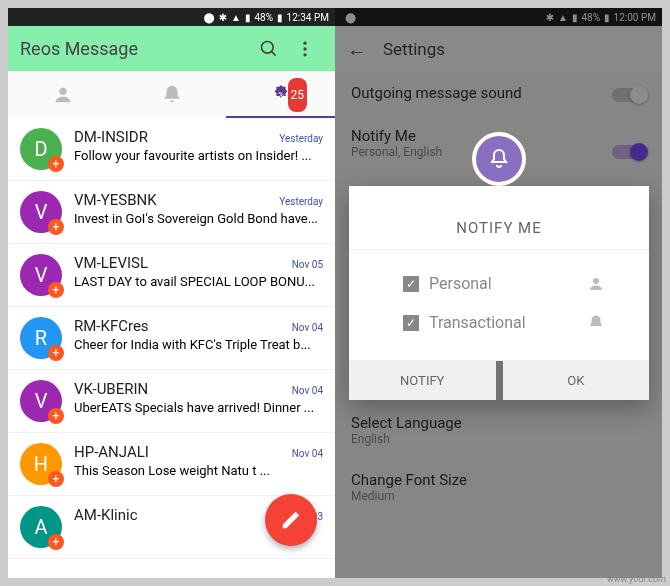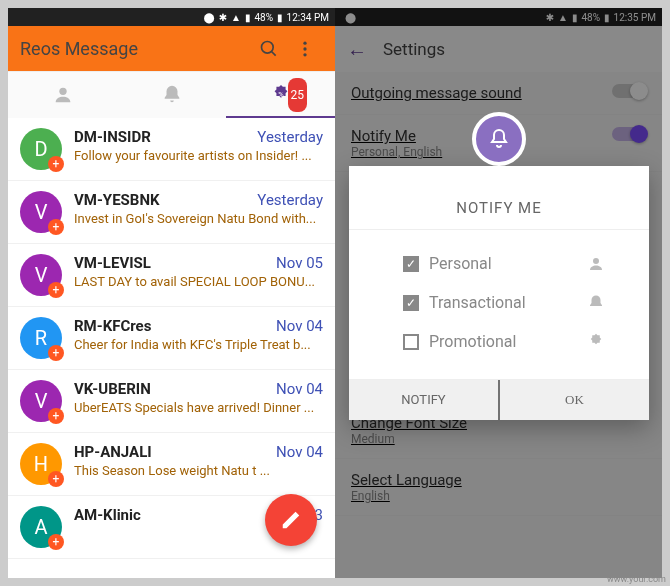--- a/index.html
+++ b/index.html
@@ -4,69 +4,69 @@
 <style>
 * { box-sizing: border-box; margin: 0; padding: 0; font-family: Roboto, Arial, sans-serif; }
 body { background: #999; width: 670px; height: 586px; position: relative; }
 .container { display: flex; gap: 0; padding: 8px; background: #ccc; width: 670px; height: 586px; }
 .phone { width: 327px; height: 570px; background: #fff; position: relative; overflow: hidden; }
 
 .statusbar { height: 18px; background: #212121; color: #fff; display: flex; justify-content: flex-end; align-items: center; padding: 0 6px; font-size: 10px; gap: 4px; }
 .statusbar .sb-left { margin-right: auto; padding-left: 4px; }
 
 
-.header-l { height: 46px; display: flex; align-items: center; padding: 0 12px; background: #f97316; border-bottom: 1px solid #eee; }
+.header-l { height: 46px; display: flex; align-items: center; padding: 0 12px; background: #86efac; border-bottom: 1px solid #eee; }
 .header-l .title { font-size: 18px; color: #444; font-weight: 400; flex: 1; }
 .header-l .icon-btn { width: 36px; height: 36px; display: flex; align-items: center; justify-content: center; color: #444; }
 
 .tabs { height: 46px; display: flex; background: #fafafa; }
 .tab { flex: 1; display: flex; align-items: center; justify-content: center; position: relative; color: #bbb; }
 .tab.active { color: #5e3a8f; }
 .tab.active::after { content: ''; position: absolute; bottom: 0; left: 0; right: 0; height: 2px; background: #5e3a8f; }
 .tab .badge { position: absolute; top: 6px; right: 28px; background: #e53935; color: #fff; border-radius: 8px; font-size: 12px; padding: 10px 3px; }
 
 .list { background: #fff; }
 .row { display: flex; padding: 10px 12px; border-bottom: 1px solid #f0f0f0; align-items: flex-start; gap: 12px; }
 .avatar { width: 42px; height: 42px; border-radius: 21px; display: flex; align-items: center; justify-content: center; color: #fff; font-size: 20px; font-weight: 400; position: relative; flex-shrink: 0; }
 .avatar .plus { position: absolute; bottom: -2px; right: -2px; width: 16px; height: 16px; background: #ff5722; border-radius: 8px; display: flex; align-items: center; justify-content: center; font-size: 12px; color: #fff; }
 .row-body { flex: 1; min-width: 0; }
 .row-top { display: flex; justify-content: space-between; align-items: baseline; }
-.row-name { font-weight: 700; font-size: 15px; color: #222; }
-.row-date { font-size: 15px; color: #3f51b5; }
-.row-snip { font-size: 13px; color: #a16207; white-space: nowrap; overflow: hidden; text-overflow: ellipsis; margin-top: 2px; }
+.row-name { font-weight: 400; font-size: 15px; color: #222; }
+.row-date { font-size: 10px; color: #3f51b5; }
+.row-snip { font-size: 13px; color: #000000; white-space: nowrap; overflow: hidden; text-overflow: ellipsis; margin-top: 2px; }
 
 .fab { position: absolute; bottom: 32px; right: 18px; width: 52px; height: 52px; border-radius: 26px; background: #f44336; display: flex; align-items: center; justify-content: center; color: #fff; box-shadow: 0 3px 6px rgba(0,0,0,0.3); }
 
 
 .phone-r { background: #f5f5f5; }
 .header-r { height: 46px; display: flex; align-items: center; padding: 0 12px; background: #fafafa; gap: 16px; }
 .header-r .back { color: #5e3a8f; font-size: 20px; }
 .header-r .title { font-size: 17px; color: #444; }
 
-.setting-row { padding: 12px 16px; border-bottom: 1px solid #eee; display: flex; align-items: flex-start; text-decoration: underline; }
+.setting-row { padding: 12px 16px; border-bottom: 1px solid #eee; display: flex; align-items: flex-end; }
 .setting-row .label { font-size: 15px; color: #333; }
 .setting-row .sub { font-size: 12px; color: #888; }
 .setting-row .left { flex: 1; }
 .toggle { width: 34px; height: 14px; background: #ccc; border-radius: 7px; position: relative; }
 .toggle .knob { width: 18px; height: 18px; background: #fff; border-radius: 9px; position: absolute; top: -2px; right: -2px; box-shadow: 0 1px 3px rgba(0,0,0,0.3); }
 .toggle.on { background: #c5b3e8; }
 .toggle.on .knob { background: #7c4dff; }
 
 .overlay { position: absolute; inset: 0; background: rgba(0,0,0,0.45); display: flex; align-items: center; justify-content: center; }
 .dialog { width: 300px; background: #fff; box-shadow: 0 8px 24px rgba(0,0,0,0.3); }
 .dialog-bell { width: 54px; height: 54px; border-radius: 27px; background: #8a6fc1; position: relative; margin: -27px auto 4px; display: flex; align-items: center; justify-content: center; color: #fff; font-size: 24px; border: 4px solid #fff; }
 .dialog-title { text-align: center; font-size: 15px; letter-spacing: 1px; color: #666; padding: 6px 0 12px; border-bottom: 1px solid #eee; }
 .dialog-body { padding: 14px 24px 18px; }
 .opt { display: flex; align-items: center; gap: 10px; padding: 10px 0 10px 30px; color: #888; font-size: 16px; }
 .chk { width: 16px; height: 16px; border: 2px solid #888; display: flex; align-items: center; justify-content: center; font-size: 12px; }
 .chk.on { background: #888; color: #fff; }
 .opt .opt-icon { margin-left: auto; color: #bbb; margin-right: 20px; }
 .dialog-btns { display: flex; border-top: 1px solid #eee; }
 .dialog-btns .btn { flex: 1; text-align: center; padding: 12px; font-size: 13px; color: #666; background: #f0f0f0; }
-.dialog-btns .btn + .btn { border-left: 2px solid #737373; font-family: Liberation Serif, serif; }
+.dialog-btns .btn + .btn { border-left: 7px solid #737373; }
 
 .watermark { position: absolute; bottom: 2px; right: 4px; font-size: 9px; color: #888; }
 svg { display: block; }
 </style>
 </head>
 <body>
 
 <div class="container">
 
 <div class="phone">
@@ -129,21 +129,21 @@
             <div class="row-snip">Follow your favourite artists on Insider! ...</div>
           </div>
         </div>
         <div class="row">
           <div class="avatar" style="background:#9c27b0">V<span class="plus">+</span></div>
           <div class="row-body">
             <div class="row-top">
               <span class="row-name">VM-YESBNK</span>
               <span class="row-date">Yesterday</span>
             </div>
-            <div class="row-snip">Invest in GoI's Sovereign Natu Bond with...</div>
+            <div class="row-snip">Invest in GoI's Sovereign Gold Bond have...</div>
           </div>
         </div>
         <div class="row">
           <div class="avatar" style="background:#9c27b0">V<span class="plus">+</span></div>
           <div class="row-body">
             <div class="row-top">
               <span class="row-name">VM-LEVISL</span>
               <span class="row-date">Nov 05</span>
             </div>
             <div class="row-snip">LAST DAY to avail SPECIAL LOOP BONU...</div>
@@ -199,21 +199,21 @@
 </div>
 
 <div class="phone phone-r">
   <div class="statusbar">
     <span class="sb-left">⬤</span>
     <span>✱</span>
     <span>▲</span>
     <span>▮</span>
     <span>48%</span>
     <span>▮</span>
-    <span>12:35 PM</span>
+    <span>12:00 PM</span>
   </div>
 
   <div class="header-r">
     <span class="back">←</span>
     <span class="title">Settings</span>
   </div>
 
   <div class="setting-row">
     <div class="left">
           <div class="label">Outgoing message sound</div>
@@ -227,28 +227,28 @@
       <div class="label">Notify Me</div>
       <div class="sub">Personal, English</div>
     </div>
     <div class="toggle on">
           <div class="knob"></div>
         </div>
   </div>
   <div style="height:230px"></div>
   <div class="setting-row">
     <div class="left">
+      <div class="label">Select Language</div>
+      <div class="sub">English</div>
+    </div>
+  </div>
+  <div class="setting-row">
+    <div class="left">
       <div class="label">Change Font Size</div>
       <div class="sub">Medium</div>
-    </div>
-  </div>
-  <div class="setting-row">
-    <div class="left">
-      <div class="label">Select Language</div>
-      <div class="sub">English</div>
     </div>
   </div>
 
   <div class="overlay">
     <div style="width:100%; padding:0 14px;">
       <div class="dialog" style="margin:0 auto; position:relative; padding-top:27px;">
         <div class="dialog-bell" style="position:absolute; top:-27px; left:50%; margin-left:-27px;">
           <svg width="24" height="24" viewBox="0 0 24 24" fill="none" stroke="currentColor" stroke-width="2">
                 <path d="M12 3a5 5 0 00-5 5v4l-2 3h14l-2-3V8a5 5 0 00-5-5z"></path>
                 <path d="M10 18a2 2 0 004 0"></path>
@@ -268,29 +268,20 @@
           </div>
           <div class="opt">
             <span class="chk on">✓</span>
             <span>Transactional</span>
             <span class="opt-icon">
                   <svg width="18" height="18" viewBox="0 0 24 24" fill="currentColor">
                     <path d="M12 2a6 6 0 00-6 6v4l-2 3v1h16v-1l-2-3V8a6 6 0 00-6-6z"></path>
                   </svg>
                 </span>
           </div>
-          <div class="opt">
-            <span class="chk"></span>
-            <span>Promotional</span>
-            <span class="opt-icon">
-                  <svg width="18" height="18" viewBox="0 0 24 24" fill="currentColor">
-                    <path d="M12 1l2 2h3v3l2 2-2 2v3h-3l-2 2-2-2H7v-3l-2-2 2-2V3h3z"></path>
-                  </svg>
-                </span>
-          </div>
         </div>
         <div class="dialog-btns">
           <div class="btn">NOTIFY</div>
           <div class="btn">OK</div>
         </div>
       </div>
     </div>
   </div>
 </div>
 

